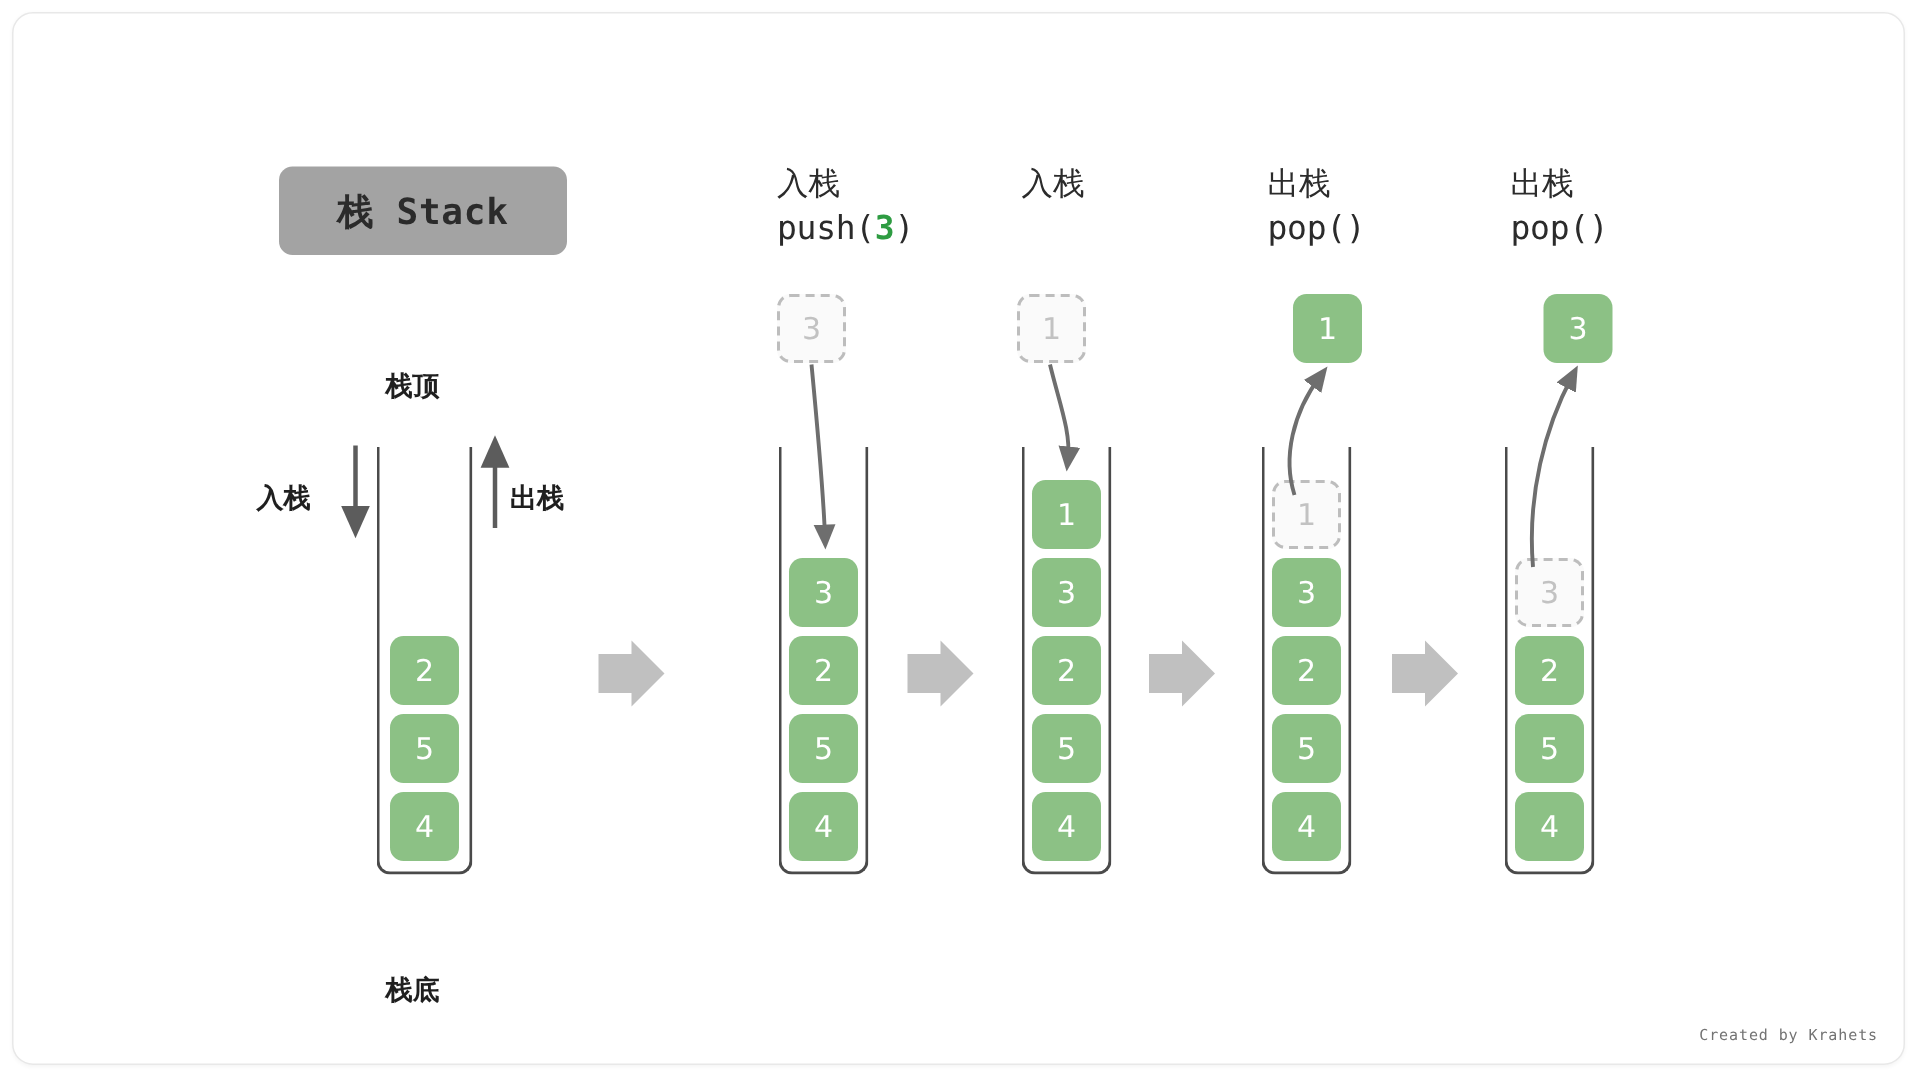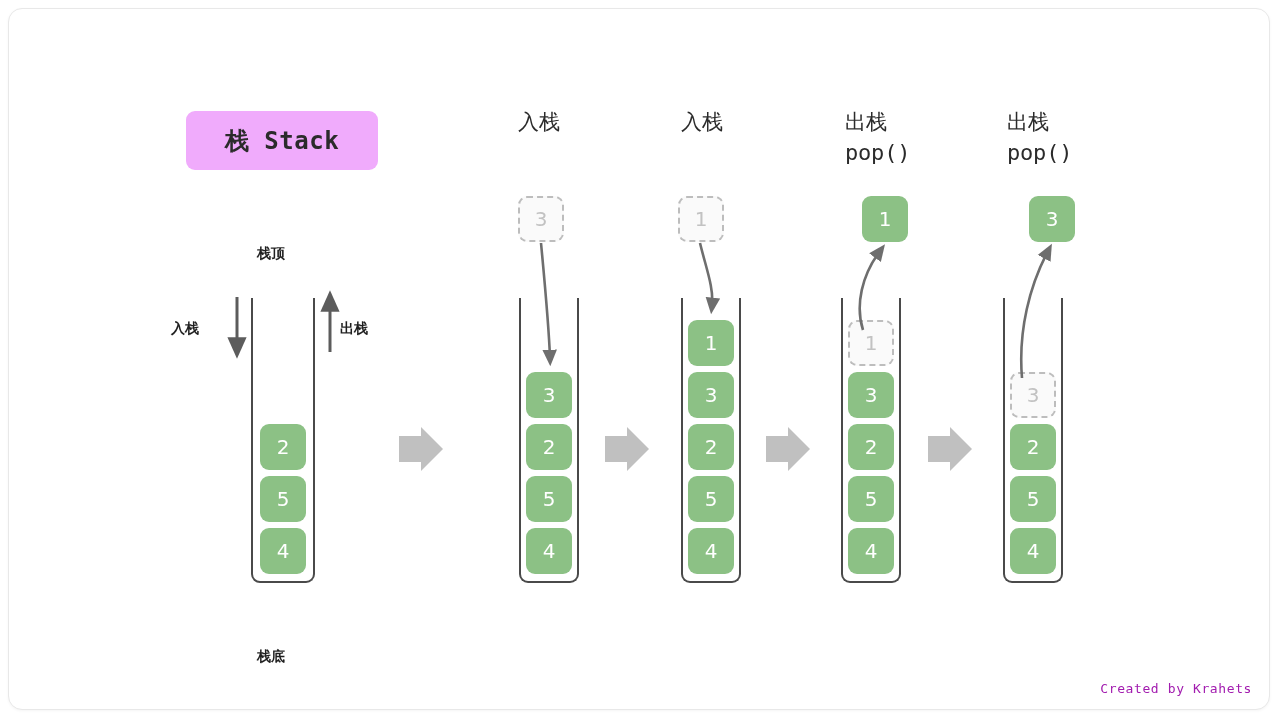--- a/index.html
+++ b/index.html
@@ -35,37 +35,37 @@
     box-shadow: 0 1px 3px rgba(0,0,0,0.045);
   }
 
   
   .title-badge {
     position: absolute;
     left: 186px;
     top: 111px;
     width: 192px;
     height: 59px;
-    background: #f0abfc;
+    background: #a3a3a3;
     border-radius: 9px;
     display: flex;
     align-items: center;
     justify-content: center;
     font-family: "DejaVu Sans Mono", "Liberation Mono", monospace;
     font-size: 24px;
     font-weight: bold;
     color: #2b2b2b;
     letter-spacing: 0.5px;
   }
 
   
   .cjk-label {
     position: absolute;
     font-family: "DejaVu Sans", "Liberation Sans", sans-serif;
-    font-size: 14px;
+    font-size: 18px;
     font-weight: bold;
     color: #1f1f1f;
     white-space: nowrap;
   }
 
   
   .col-header {
     position: absolute;
     width: 180px;
     text-align: left;
@@ -134,22 +134,22 @@
     height: 720px;
     pointer-events: none;
   }
 
   
   .credit {
     position: absolute;
     right: 28px;
     bottom: 24px;
     font-family: "DejaVu Sans Mono", "Liberation Mono", monospace;
-    font-size: 13px;
-    color: #a21caf;
+    font-size: 10px;
+    color: #737373;
     letter-spacing: 0.6px;
     text-align: center;
   }
 </style>
 </head>
 <body>
 
 <div id="canvas">
   <div class="card"></div>
 
@@ -164,20 +164,21 @@
   <div class="cjk-label" style="left:340px; top:320px;">出栈</div>
 
   <div class="tube" style="left:251px; top:298px; width:64px; height:285px;"></div>
 
   <div class="cell solid" style="left:260px; top:424px;">2</div>
   <div class="cell solid" style="left:260px; top:476px;">5</div>
   <div class="cell solid" style="left:260px; top:528px;">4</div>
 
   <div class="col-header" style="left:518px; top:107px;">
     <div class="cn">入栈</div>
+    <div class="code"><span>push(</span><span class="arg">3</span><span>)</span></div>
   </div>
 
   <div class="cell ghost" style="left:518px; top:196px;">3</div>
 
   <div class="tube" style="left:519px; top:298px; width:60px; height:285px;"></div>
   <div class="cell solid" style="left:526px; top:372px;">3</div>
   <div class="cell solid" style="left:526px; top:424px;">2</div>
   <div class="cell solid" style="left:526px; top:476px;">5</div>
   <div class="cell solid" style="left:526px; top:528px;">4</div>
 

